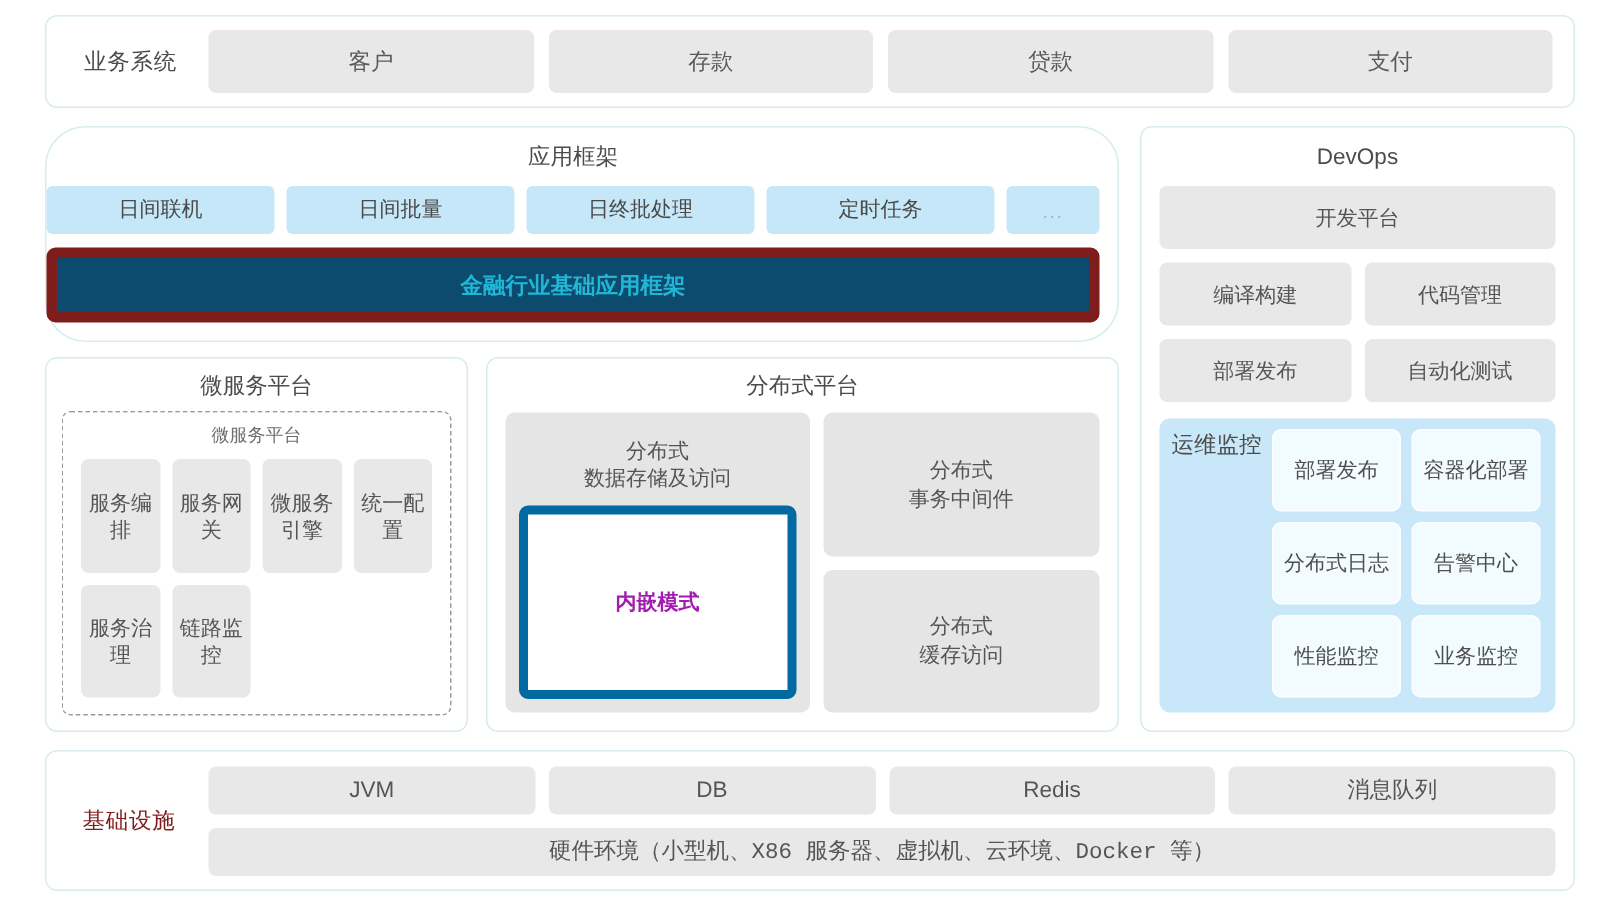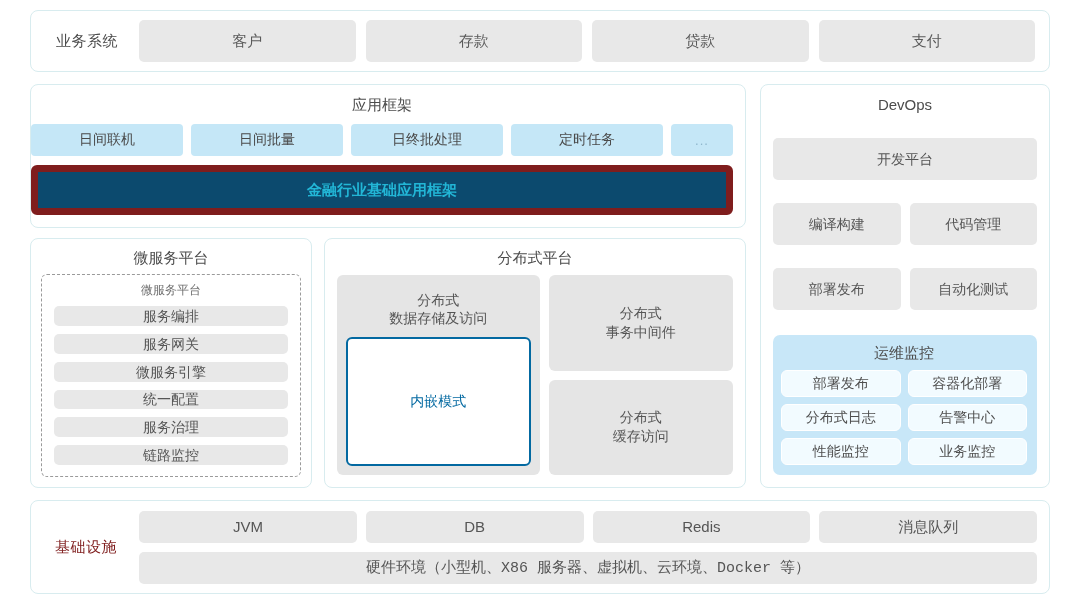--- a/index.html
+++ b/index.html
@@ -83,20 +83,21 @@
     flex-direction: column;
   }
 
   
   .appfw {
     padding: 10px 12px 12px 0;
     display: flex;
     flex-direction: column;
     gap: 9px;
     flex: 0 0 auto;
+    border-radius: 27px;
   }
   .card-title {
     text-align: center;
     font-size: 15px;
     color: #4c4c4c;
     line-height: 20px;
   }
   .appfw-row {
     display: flex;
     gap: 8px;
@@ -159,21 +160,21 @@
   }
   .dashed-title {
     text-align: center;
     font-size: 12px;
     color: #6d6d6d;
     line-height: 17px;
   }
   .grid2 {
     flex: 1 1 auto;
     display: grid;
-    grid-template-columns: 1fr;
+    grid-template-columns: 1fr 1fr 1fr 1fr;
     grid-auto-rows: 1fr;
     gap: 8px;
   }
   .gray-box {
     background: #e8e8e8;
     border-radius: 5px;
     display: flex;
     align-items: center;
     justify-content: center;
     text-align: center;
@@ -218,69 +219,70 @@
   .dist-col-title {
     text-align: center;
     font-size: 14px;
     color: #555555;
     line-height: 18px;
     padding: 8px 0 2px 0;
   }
   .white-sub {
     flex: 1 1 0;
     background: #ffffff;
-    border: 2px solid #0369a1;
-    border-radius: 6px;
-    display: flex;
-    align-items: center;
-    justify-content: center;
-    font-size: 14px;
-    color: #0369a1;
+    border: 6px solid #0369a1;
+    border-radius: 6px;
+    display: flex;
+    align-items: center;
+    justify-content: center;
+    font-size: 14px;
+    color: #a21caf;
+    font-weight: bold;
   }
   .dist-cell {
     flex: 1 1 0;
     background: #e5e5e5;
     border-radius: 6px;
     display: flex;
     align-items: center;
     justify-content: center;
     text-align: center;
     font-size: 14px;
     color: #555555;
     line-height: 19px;
   }
 
   
   .devops {
     flex: 1 1 auto;
     padding: 10px 12px 12px 12px;
     display: flex;
     flex-direction: column;
-    gap: 23px;
+    gap: 9px;
     min-height: 0;
   }
   .devops-wide {
     height: 42px;
     flex: 0 0 auto;
   }
   .devops-row {
     display: flex;
     gap: 9px;
     height: 42px;
     flex: 0 0 auto;
   }
   .devops-row .gray-box { flex: 1 1 0; }
   .ops-panel {
     margin-top: 2px;
     flex: 1 1 auto;
     background: #c8e7f8;
     border-radius: 7px;
     padding: 7px 10px 10px 8px;
     display: flex;
-    flex-direction: column;
+    flex-direction: row;
     gap: 7px;
     box-sizing: border-box;
     min-height: 0;
   }
   .ops-title {
     text-align: center;
     font-size: 15px;
     color: #4c4c4c;
     line-height: 21px;
   }

